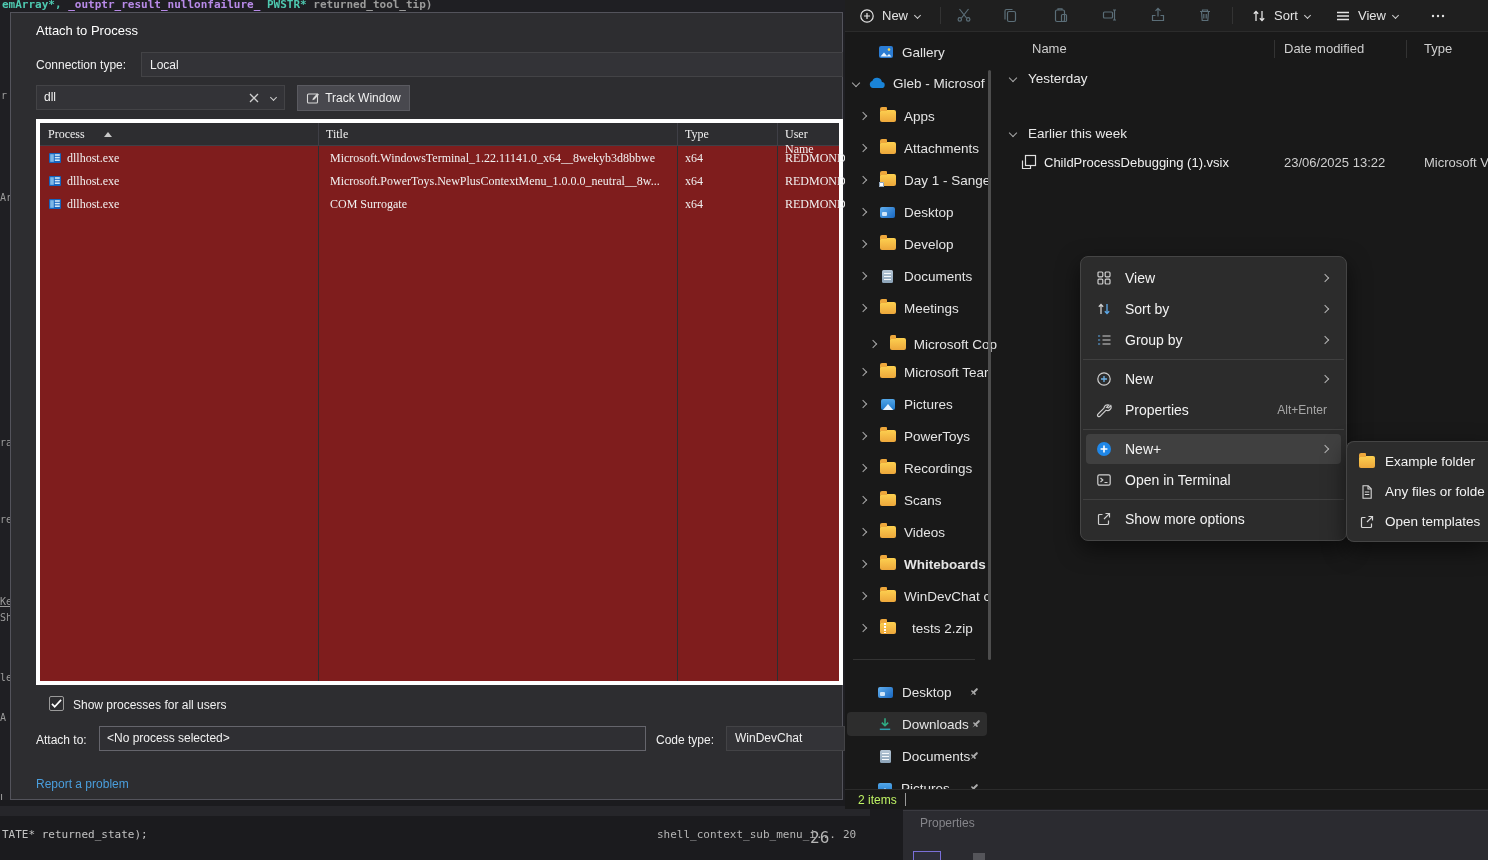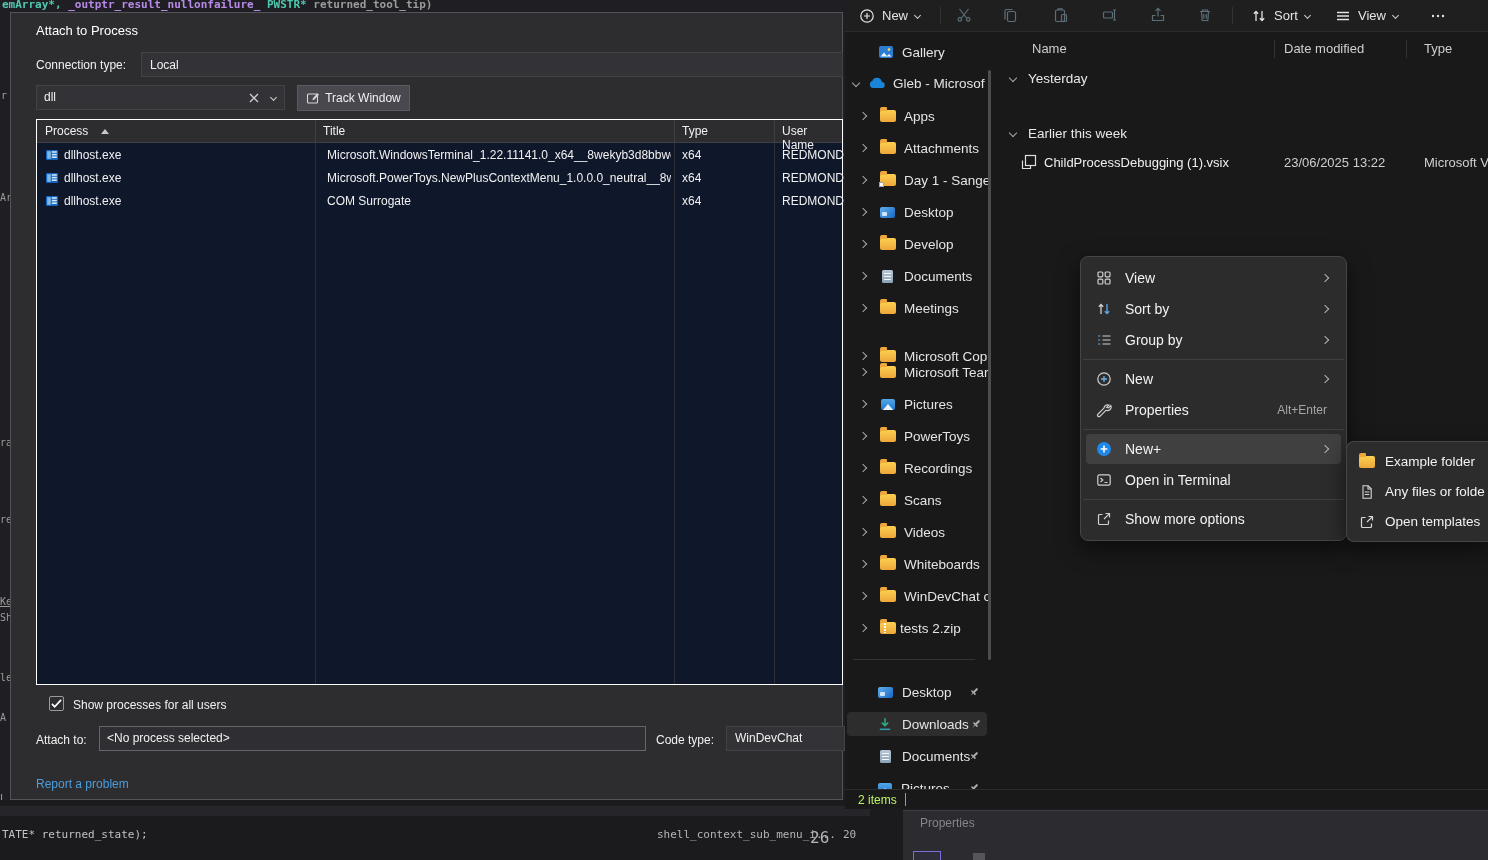--- a/index.html
+++ b/index.html
@@ -28,21 +28,21 @@
   .dlg-title{left:25px;top:10px;font-size:13px;color:#ffffff;}
   .dlg-label{font-size:12px;color:#f1f1f1;}
   .combo{background:#333337;border:1px solid #434346;color:#f1f1f1;font-size:12px;line-height:23px;padding-left:8px;box-sizing:border-box;}
   .conn-combo{left:130px;top:39px;right:-1px;height:25px;line-height:24px;}
   .filter-box{left:25px;top:72px;width:249px;height:25px;background:#333337;border:1px solid #434346;box-sizing:border-box;}
   .filter-text{left:7px;top:4px;font-size:12px;color:#f1f1f1;}
   .filter-x{right:24px;top:6px;width:12px;height:12px;}
   .filter-caret{right:8px;top:9px;}
   .track-btn{left:286px;top:72px;width:113px;height:26px;background:#48484e;border:1px solid #5a5a60;box-sizing:border-box;
              display:flex;align-items:center;justify-content:center;gap:5px;color:#f1f1f1;font-size:12px;}
-  .proc-table{left:25px;top:106px;right:-1px;bottom:114px;background:#0f172a;border:1px solid #ffffff;box-sizing:border-box;}
+  .proc-table{left:25px;top:106px;right:-1px;bottom:114px;background:#7f1d1d;border:4px solid #ffffff;box-sizing:border-box;font-family:Liberation Serif, serif;}
   .pt-head{left:0;right:0;top:0;height:22px;background:#2d2d30;border-bottom:1px solid #3f3f46;}
   .pt-hcell{top:4px;font-size:12px;color:#f1f1f1;}
   .pt-colsep{top:0;bottom:0;width:1px;background:#2e2e31;}
   .pt-colsep.hd{background:#3f3f46;height:22px;bottom:auto;}
   .tri-up{display:inline-block;width:0;height:0;border-left:4px solid transparent;border-right:4px solid transparent;border-bottom:5px solid #c8c8c8;}
   .pt-row{left:0;right:0;height:23px;display:flex;align-items:center;font-size:12px;color:#f1f1f1;}
   .pt-cell{position:absolute;white-space:nowrap;overflow:hidden;}
   .chk-box{left:38px;top:683px;width:15px;height:15px;background:#2d2d30;border:1px solid #9a9a9a;border-radius:2px;box-sizing:border-box;}
   .chk-label{left:62px;top:685px;}
   .attach-label{left:25px;top:720px;}
@@ -379,21 +379,21 @@
     <div class="side-row" style="top:264px;">
         <span class="chev r" style="margin-left:15px;"></span>
         <span class="icn-doc" style="margin-left:16px;"></span>
         <span class="lbl" style="margin-left:11px;">Documents</span>
       </div>
     <div class="side-row" style="top:296px;">
         <span class="chev r" style="margin-left:15px;"></span>
         <span class="icn-folder" style="margin-left:14px;"></span>
         <span class="lbl" style="margin-left:8px;">Meetings</span>
       </div>
-    <div class="side-row" style="top:344px;">
+    <div class="side-row" style="top:332px;justify-content:flex-end;">
         <span class="chev r" style="margin-left:15px;"></span>
         <span class="icn-folder" style="margin-left:14px;"></span>
         <span class="lbl" style="margin-left:8px;">Microsoft Cop</span>
       </div>
     <div class="side-row" style="top:360px;">
         <span class="chev r" style="margin-left:15px;"></span>
         <span class="icn-folder" style="margin-left:14px;"></span>
         <span class="lbl" style="margin-left:8px;">Microsoft Tear</span>
       </div>
     <div class="side-row" style="top:392px;">
@@ -417,31 +417,31 @@
         <span class="lbl" style="margin-left:8px;">Scans</span>
       </div>
     <div class="side-row" style="top:520px;">
         <span class="chev r" style="margin-left:15px;"></span>
         <span class="icn-folder" style="margin-left:14px;"></span>
         <span class="lbl" style="margin-left:8px;">Videos</span>
       </div>
     <div class="side-row" style="top:552px;">
         <span class="chev r" style="margin-left:15px;"></span>
         <span class="icn-folder" style="margin-left:14px;"></span>
-        <span class="lbl" style="margin-left:8px;">Whiteboards</span>
+        <span class="lbl" style="margin-left:8px;font-weight:bold;">Whiteboards</span>
       </div>
     <div class="side-row" style="top:584px;">
         <span class="chev r" style="margin-left:15px;"></span>
         <span class="icn-folder" style="margin-left:14px;"></span>
         <span class="lbl" style="margin-left:8px;">WinDevChat c</span>
       </div>
     <div class="side-row" style="top:616px;">
         <span class="chev r" style="margin-left:15px;"></span>
         <span class="icn-folder zip" style="margin-left:14px;"></span>
-        <span class="lbl" style="margin-left:4px;text-align:center;">tests 2.zip</span>
+        <span class="lbl" style="margin-left:16px;text-align:center;">tests 2.zip</span>
       </div>
 
     <div class="abs side-divider"></div>
     <div class="abs side-scroll"></div>
 
     <div class="side-row" style="top:680px;">
       <span class="icn-desktop" style="margin-left:33px;"></span>
       <span class="lbl" style="margin-left:9px;">Desktop</span>
       <svg class="pin" viewBox="0 0 12 12" width="12" height="12">
           <g transform="rotate(45 6 6)" fill="#ababab">

